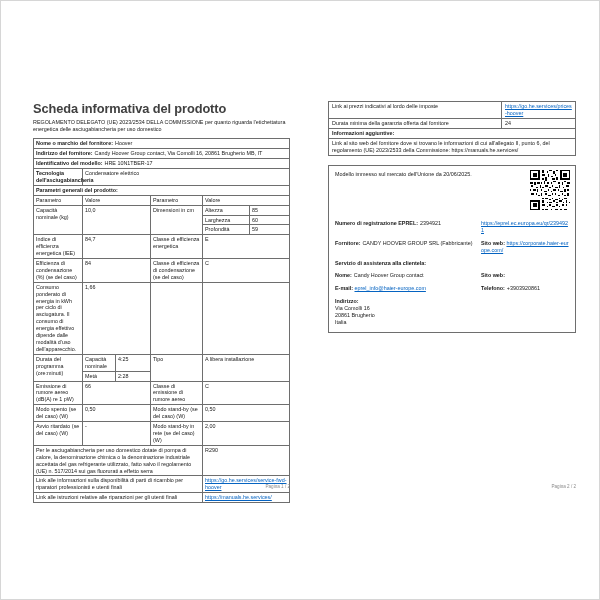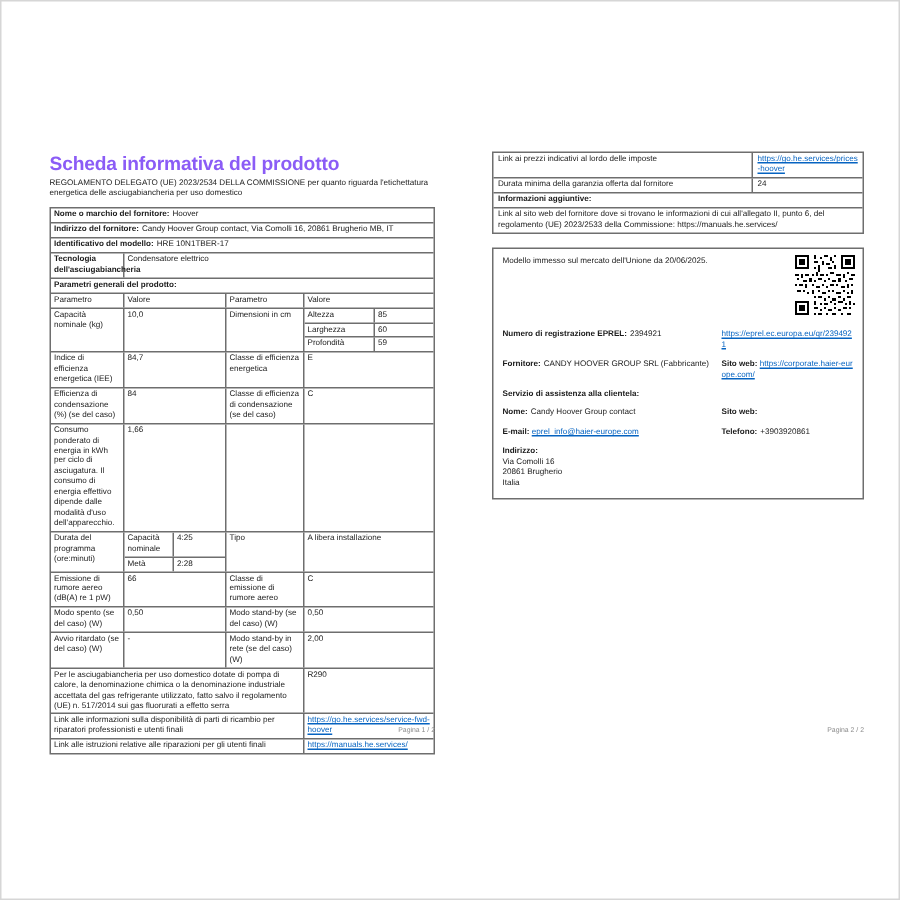--- a/index.html
+++ b/index.html
@@ -7,21 +7,21 @@
   body {
     width: 600px; height: 600px; background: #ffffff;
     font-family: "Liberation Sans", sans-serif; color: #1a1a1a;
     position: relative; overflow: hidden;
   }
   .frame { position: absolute; inset: 0; border: 1px solid #d6d6d6; background: #fff; }
   .page { position: absolute; top: 100px; }
   #page-1 { left: 32px; width: 257px; height: 388px; }
   #page-2 { left: 327px; width: 248px; height: 388px; }
 
-  .title { font-size: 12.8px; font-weight: bold; color: #8b5cf6; margin: 0 0 3px 0; letter-spacing: -0.1px; }
+  .title { font-size: 12.8px; font-weight: bold; color: #404040; margin: 0 0 3px 0; letter-spacing: -0.1px; }
   .subtitle { font-size: 5.4px; line-height: 1.32; margin: 0 0 5px 0; }
 
   .tbl { border: 1px solid #6e6e6e; }
   .tbl > :last-child { border-bottom: none !important; }
 
   .frow { padding: 1px 2px; font-size: 5.4px; line-height: 1.28; border-bottom: 1px solid #6e6e6e; }
   .b { font-weight: bold; }
   .val { margin-left: 2px; }
 
   .tech { display: grid; grid-template-columns: 49px 1fr; padding: 0; }

